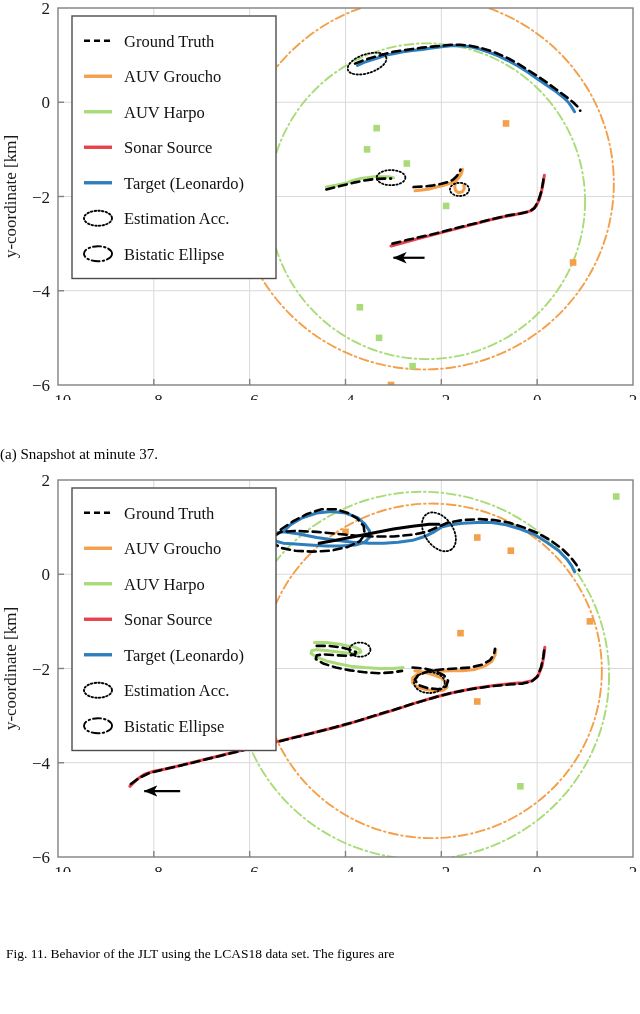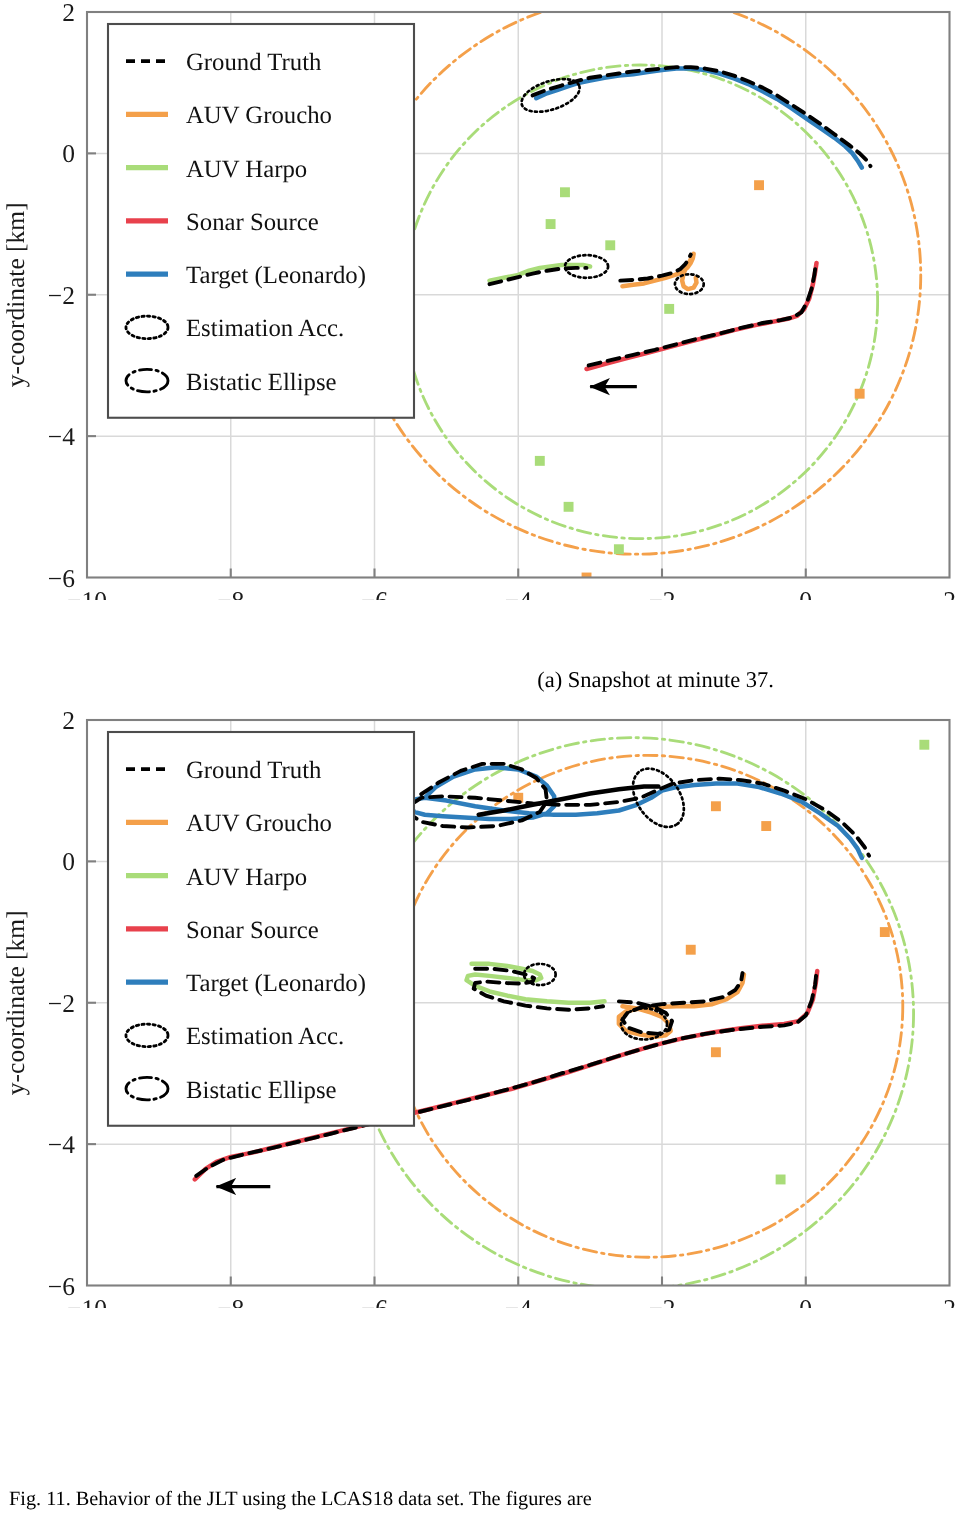--- a/index.html
+++ b/index.html
@@ -3,23 +3,23 @@
 <meta charset="utf-8">
 <style>
   html,body{margin:0;padding:0;background:#ffffff;}
   body{width:640px;height:1014px;font-family:"Liberation Serif",serif;color:#000;}
   .figure{position:relative;width:640px;height:1014px;}
   .panel{position:absolute;left:0;width:640px;height:480px;}
   .panel-a{top:0;}
   .panel-b{top:472px;}
   .plotwrap{position:absolute;left:0;top:0;width:640px;height:400px;}
   svg{display:block;}
-  .caption{position:absolute;width:516px;text-align:right;font-size:15px;font-family:"Liberation Serif",serif;}
+  .caption{position:absolute;width:516px;text-align:left;font-size:15px;font-family:"Liberation Serif",serif;}
   .cap-a{top:446px;}
-  .figcaption{position:absolute;left:6px;top:991px;width:628px;font-size:13.5px;
+  .figcaption{position:absolute;left:6px;top:946px;width:628px;font-size:13.5px;
     font-family:"Liberation Serif",serif;text-align:justify;line-height:1.25;}
   .figcaption .lbl{font-variant:normal;}
   text{font-family:"Liberation Serif",serif;}
   .ticklabel{font-size:17px;fill:#1a1a1a;}
   .axistitle{font-size:17px;fill:#1a1a1a;}
   .legendtext{font-size:16.5px;fill:#111;}
 </style>
 </head>
 <body>
 

